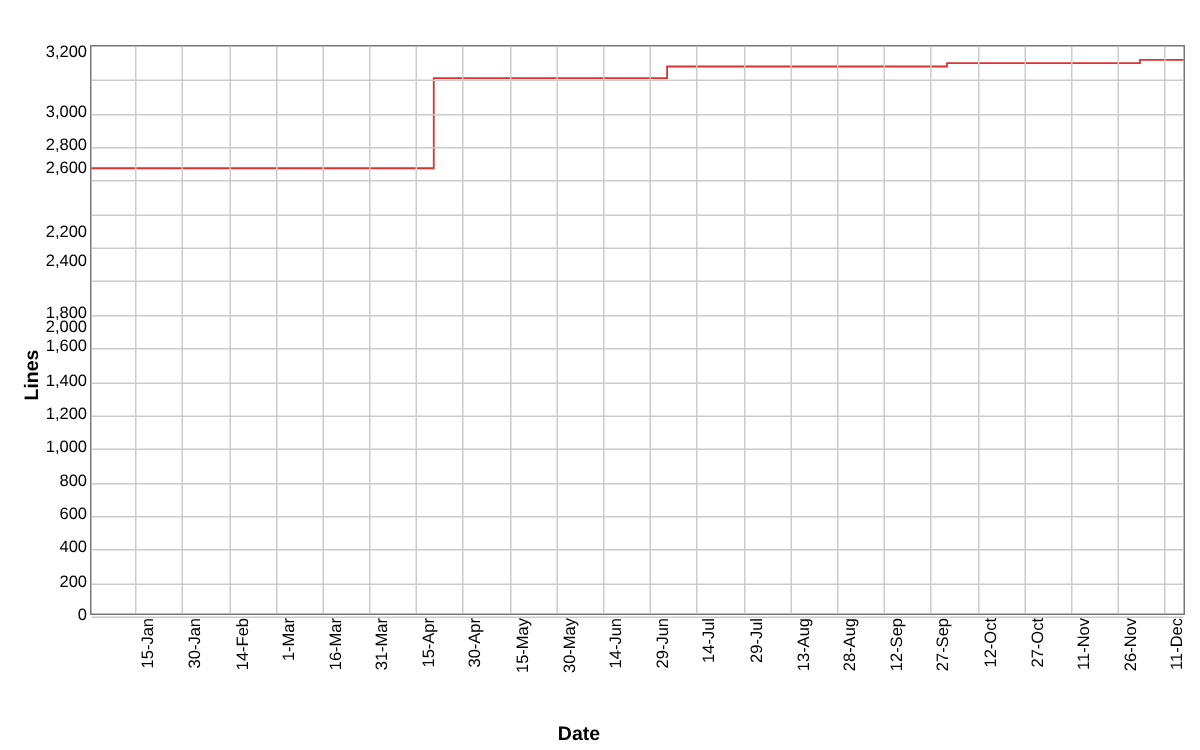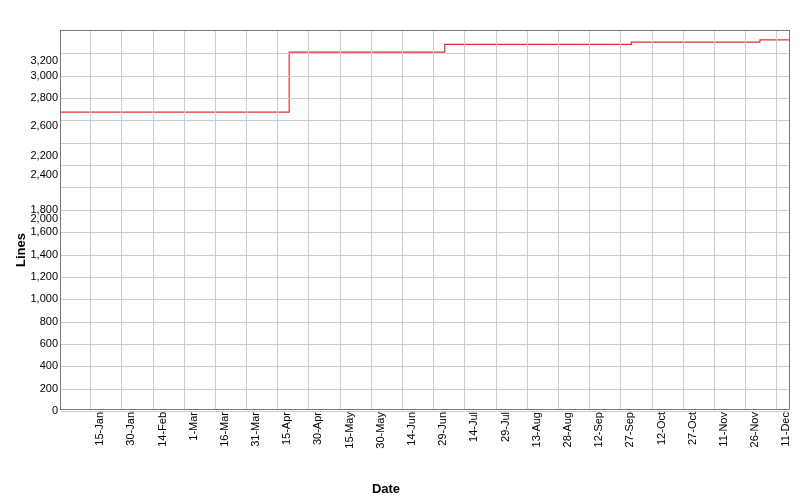--- a/index.html
+++ b/index.html
@@ -147,24 +147,24 @@
     <div class="ytick" style="top: 342.941px;">600</div>
     <div class="ytick" style="top: 320.588px;">800</div>
     <div class="ytick" style="top: 298.235px;">1,000</div>
     <div class="ytick" style="top: 275.882px;">1,200</div>
     <div class="ytick" style="top: 253.529px;">1,400</div>
     <div class="ytick" style="top: 231.176px;">1,600</div>
     <div class="ytick" style="top: 208.824px; margin-left: 19px;">1,800</div>
     <div class="ytick" style="top: 201px; margin-top: 17px;">2,000</div>
     <div class="ytick" style="top: 155px;">2,200</div>
     <div class="ytick" style="top: 141.765px; margin-top: 32px;">2,400</div>
-    <div class="ytick" style="top: 125px;">2,600</div>
+    <div class="ytick" style="top: 112px;">2,600</div>
     <div class="ytick" style="top: 97.0588px;">2,800</div>
     <div class="ytick" style="top: 74.7059px;">3,000</div>
-    <div class="ytick" style="top: 60px;">3,200</div>
+    <div class="ytick" style="top: 35px;">3,200</div>
     <div class="xtick" style="left: 93.1168px;">15-Jan</div>
     <div class="xtick" style="left: 124.313px;">30-Jan</div>
     <div class="xtick" style="left: 155.51px;">14-Feb</div>
     <div class="xtick" style="left: 186.707px;">1-Mar</div>
     <div class="xtick" style="left: 217.903px;">16-Mar</div>
     <div class="xtick" style="left: 249.1px;">31-Mar</div>
     <div class="xtick" style="left: 280.296px;">15-Apr</div>
     <div class="xtick" style="left: 311.493px;">30-Apr</div>
     <div class="xtick" style="left: 342.689px;">15-May</div>
     <div class="xtick" style="left: 373.886px;">30-May</div>

